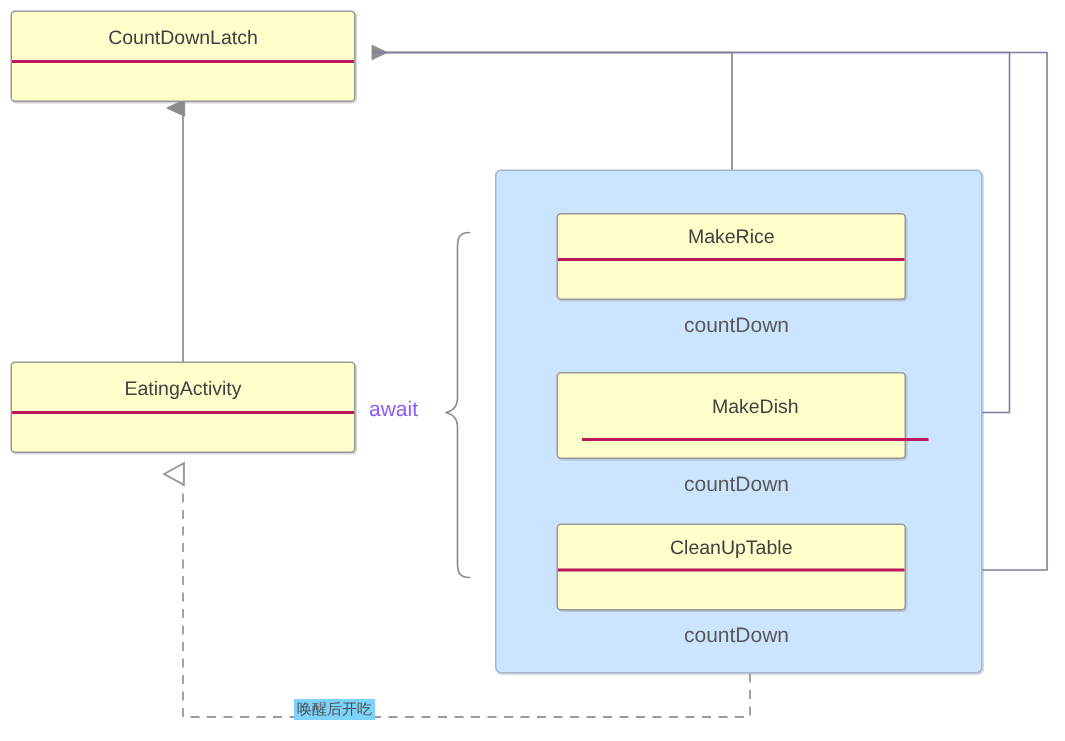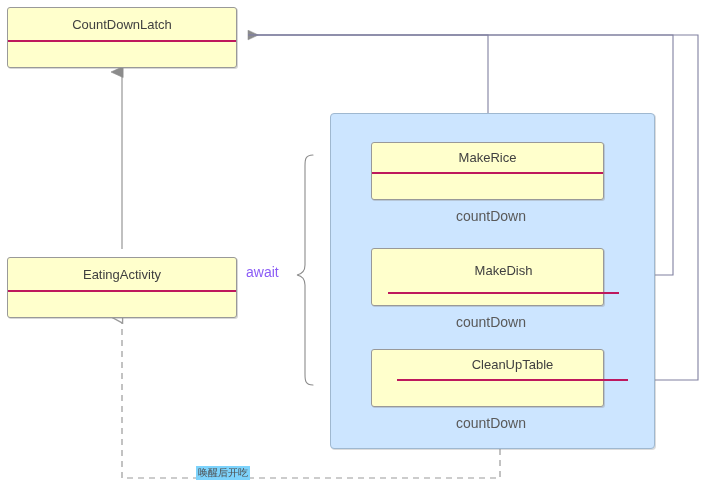--- a/index.html
+++ b/index.html
@@ -160,37 +160,37 @@
     </g>
   </svg>
 
   <div id="task-panel"></div>
 
   <div class="umlbox" style="left:7px; top:7px; width:230px; height:61px;">
     <div class="title" style="height:34px;">CountDownLatch</div>
     <div class="body" style="height:26px;"></div>
   </div>
 
-  <div class="umlbox" style="left:7px; top:257px; width:230px; height:61px;">
+  <div class="umlbox" style="left:7px; top:241px; width:230px; height:61px;">
     <div class="title" style="height:34px;">EatingActivity</div>
     <div class="body" style="height:26px;"></div>
   </div>
 
   <div class="umlbox" style="left:371px; top:142px; width:233px; height:58px;">
     <div class="title" style="height:31px;">MakeRice</div>
     <div class="body" style="height:26px;"></div>
   </div>
 
   <div class="umlbox" style="left:371px; top:248px; width:233px; height:58px;">
     <div class="title" style="height:45px;margin-left:16px;">MakeDish</div>
     <div class="body" style="height:26px;"></div>
   </div>
 
   <div class="umlbox" style="left:371px; top:349px; width:233px; height:58px;">
-    <div class="title" style="height:31px;margin-left:25px;">CleanUpTable</div>
+    <div class="title" style="height:31px;">CleanUpTable</div>
     <div class="body" style="height:26px;"></div>
   </div>
 
   <div class="countdown-label" style="left:437px; top:206px; width:108px;">
     <span class="txt">countDown</span>
   </div>
 
   <div class="countdown-label" style="left:437px; top:312px; width:108px;">
     <span class="txt">countDown</span>
   </div>

